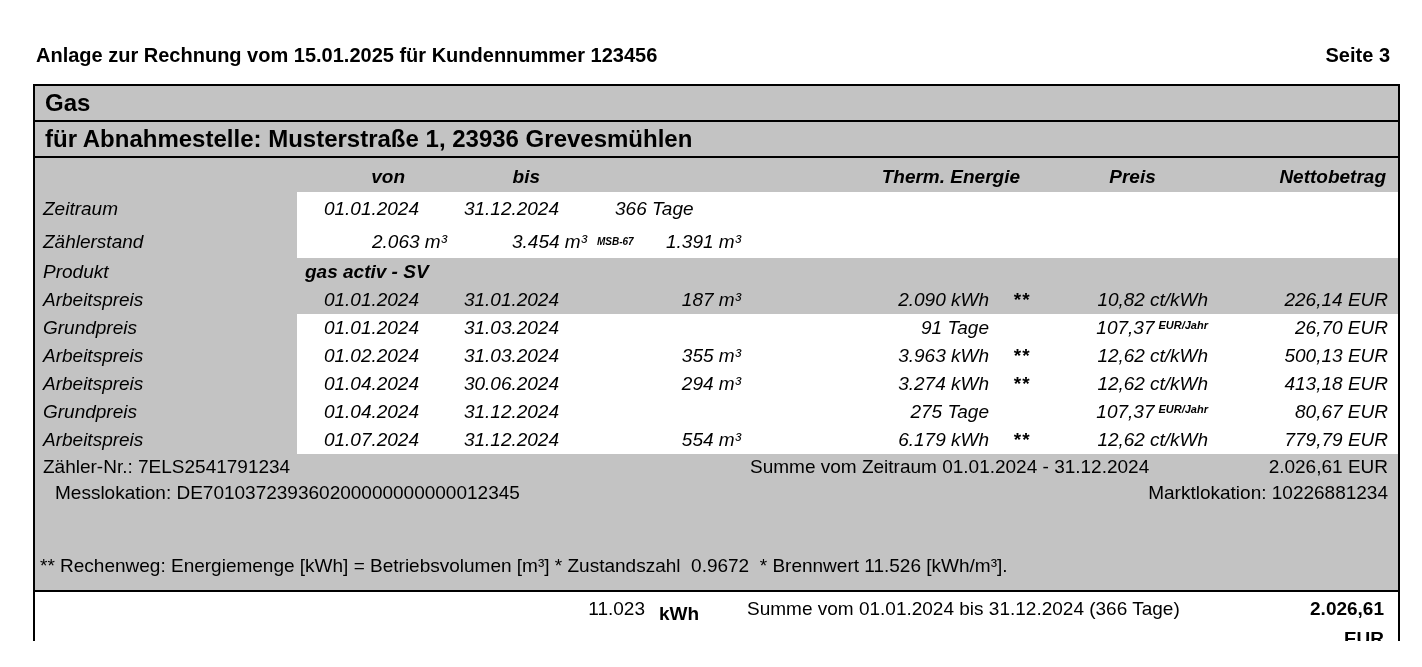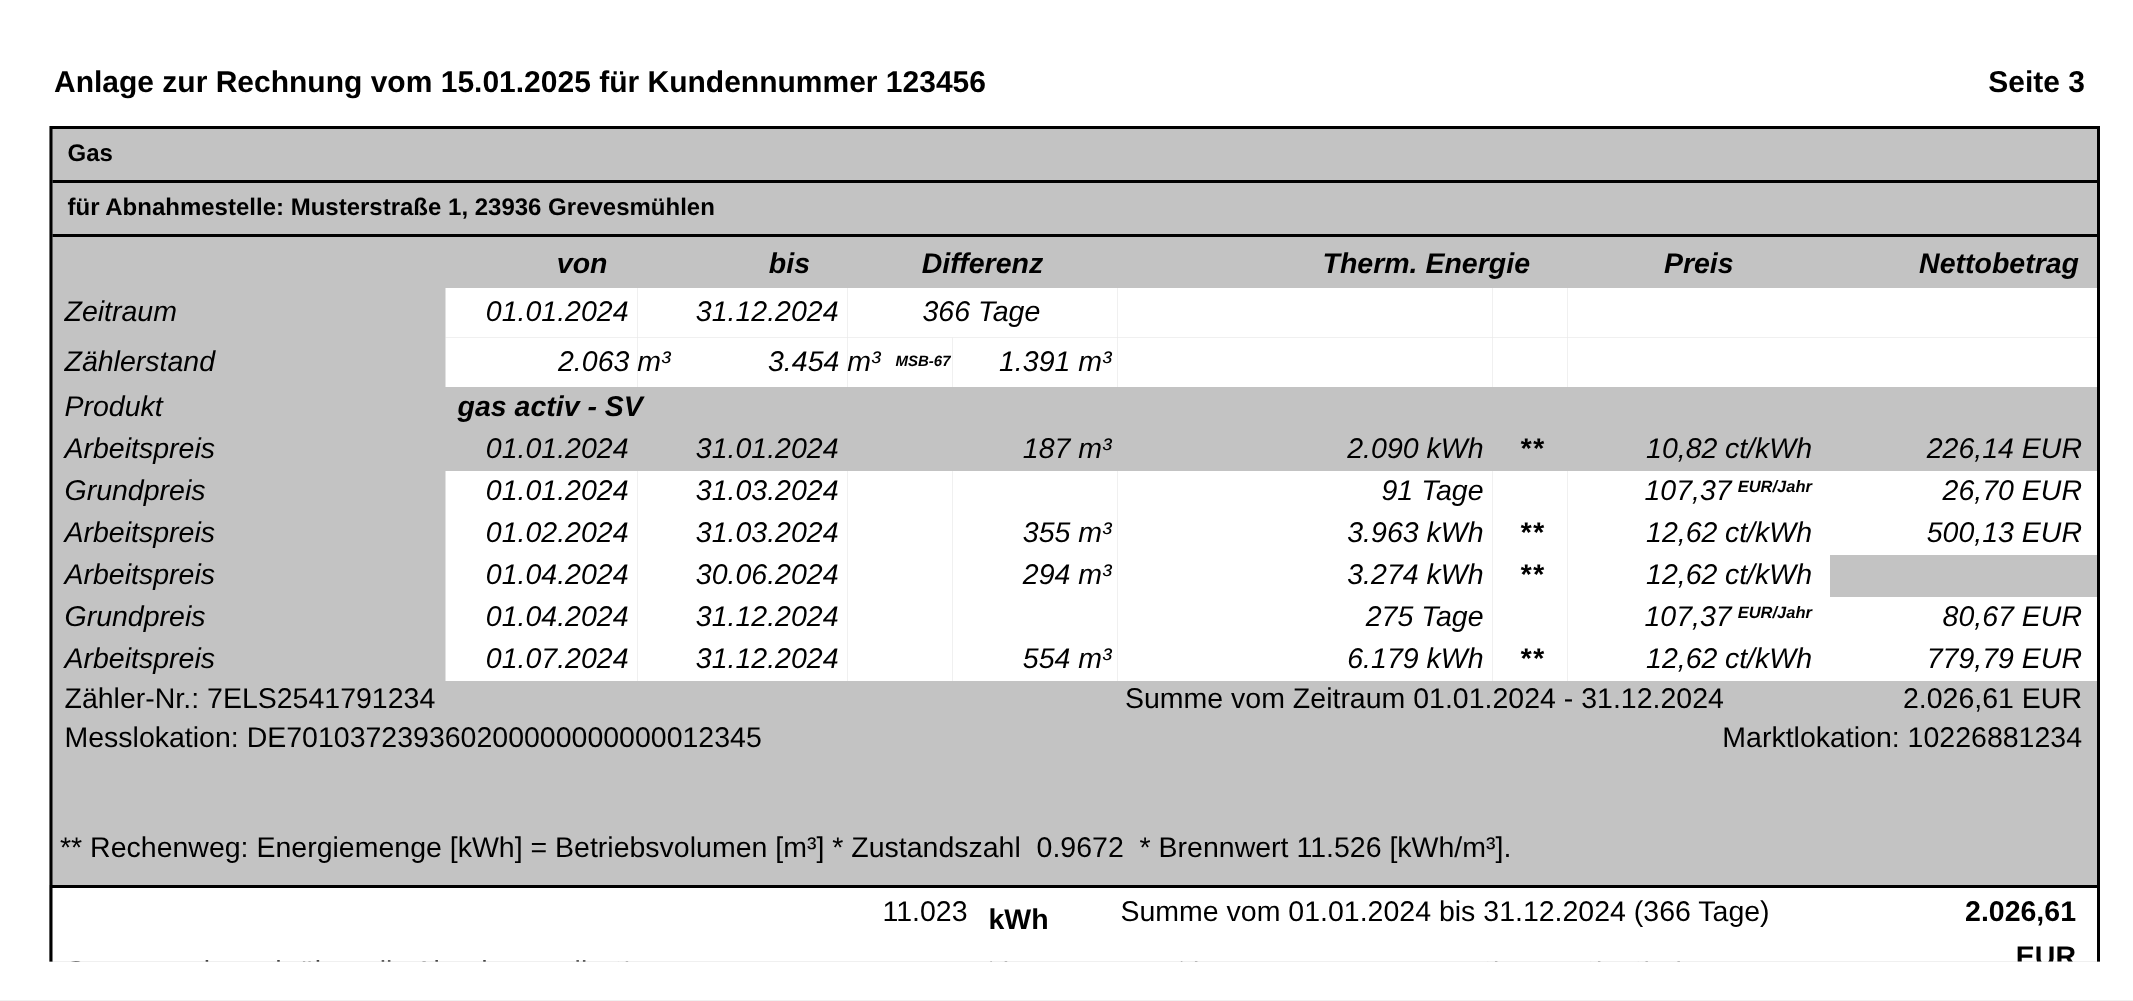--- a/index.html
+++ b/index.html
@@ -4,21 +4,21 @@
 <style>
   html,body { margin:0; padding:0; background:#fff; }
   body { width:1422px; height:667px; font-family:"Liberation Sans", sans-serif; color:#000; }
   .page { position:relative; width:1422px; height:641px; background:#fff; overflow:hidden; }
 
   .titlebar { position:absolute; left:36px; right:32px; top:44px; display:flex;
               justify-content:space-between; font-weight:bold; font-size:20px; }
 
   .main-box { position:absolute; left:33px; top:84px; width:1367px; box-sizing:border-box;
               border:2px solid #000; background:#c3c3c3; }
-  .bar { font-weight:bold; font-size:16px; height:24px; line-height:24px;
+  .bar { font-weight:bold; font-size:24px; height:24px; line-height:24px;
          padding:5px 0 5px 10px; border-bottom:2px solid #000; }
 
   .table { padding-top:4px; font-size:19px;font-style:italic; }
   .trow { display:grid; grid-template-columns:262px 128px 140px 70px 110px 250px 50px 175px 1fr; }
   .trow > div { line-height:28px; height:28px; white-space:nowrap; overflow:visible; }
   .thead > div { font-weight:bold; line-height:30px; height:30px; }
   .row-tall > div { line-height:33px; height:33px; }
 
   .cl      { padding-left:8px; }
   .c-von   { text-align:right; padding-right:6px; }
@@ -43,21 +43,21 @@
   .sx28 { display:inline-block; transform:translateX(28px); }
   .punit { margin-left:5px; }
   .sup { font-size:11px; font-weight:bold; position:relative; top:-5px; margin-left:4px; }
 
   .meta { font-size:19px; }
   .meta-row1 { display:grid; grid-template-columns:700px 1fr 200px; line-height:26px; }
   .meta-row1 .m-label { padding-left:8px; }
   .meta-row1 .m-summe { padding-left:15px; }
   .meta-row1 .m-betrag { text-align:right; padding-right:10px; }
   .meta-row2 { display:flex; justify-content:space-between; line-height:26px; }
-  .meta-row2 .m-label { padding-left:8px; }
+  .meta-row2 .m-label { padding-left:20px; }
   .meta-row2 .m-markt { padding-right:10px; }
 
   .notes { font-size:19px; line-height:23px; padding:2px 0 6px 5px; white-space:pre-wrap; }
 
   .summary-box { position:absolute; left:33px; top:590px; width:1367px; box-sizing:border-box;
                  border:2px solid #000; background:#fff; font-size:19px; padding:2px 0; }
   .srow { display:grid; grid-template-columns:425px 185px 75px 560px 1fr; line-height:30px; }
   .s-label { padding-left:8px; white-space:nowrap;margin-top:40px; }
   .s-value { text-align:right; }
   .s-unit  { padding-left:14px;font-weight:bold; }
@@ -81,21 +81,20 @@
 
     <div class="bar">Gas</div>
     <div class="bar">für Abnahmestelle: Musterstraße 1, 23936 Grevesmühlen</div>
 
     <div class="table">
 
       <div class="trow thead">
         <div class="cl"></div>
         <div class="h-von">von</div>
         <div class="h-bis">bis</div>
-        <div class="h-diff">Differenz</div>
         <div class="h-therm">Therm. Energie</div>
         <div class="h-preis">Preis</div>
         <div class="h-netto">Nettobetrag</div>
       </div>
 
       <div class="trow row-tall">
         <div class="cl">Zeitraum</div>
         <div class="c-von wc">01.01.2024</div>
         <div class="c-bis wc">31.12.2024</div>
         <div class="c-diff-left wc">366 Tage</div>
@@ -160,20 +159,21 @@
 
       <div class="trow">
         <div class="cl">Arbeitspreis</div>
         <div class="c-von wc">01.04.2024</div>
         <div class="c-bis wc">30.06.2024</div>
         <div class="c-msb wc"></div>
         <div class="c-diff wc">294 m³</div>
         <div class="c-therm wc">3.274 kWh</div>
         <div class="c-stars wc">**</div>
         <div class="c-preis wc"><span>12,62</span><span class="punit">ct/kWh</span></div>
+        <div class="c-netto wc">413,18 EUR</div>
       </div>
 
       <div class="trow">
         <div class="cl">Grundpreis</div>
         <div class="c-von wc">01.04.2024</div>
         <div class="c-bis wc">31.12.2024</div>
         <div class="c-msb wc"></div>
         <div class="c-diff wc"></div>
         <div class="c-therm wc">275 Tage</div>
         <div class="c-stars wc"></div>

